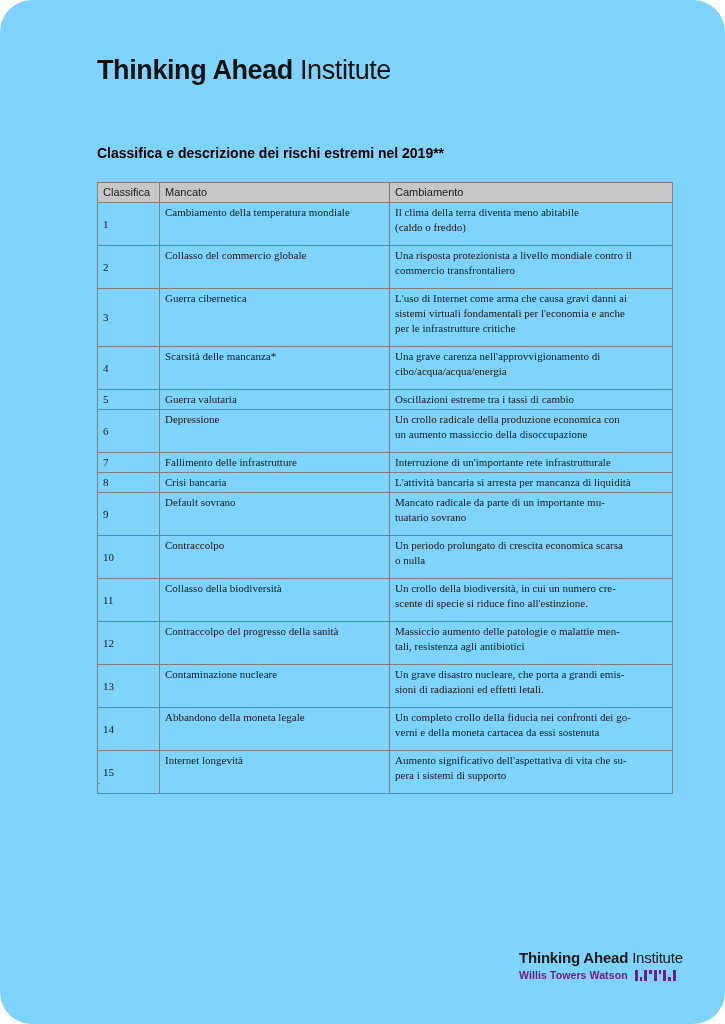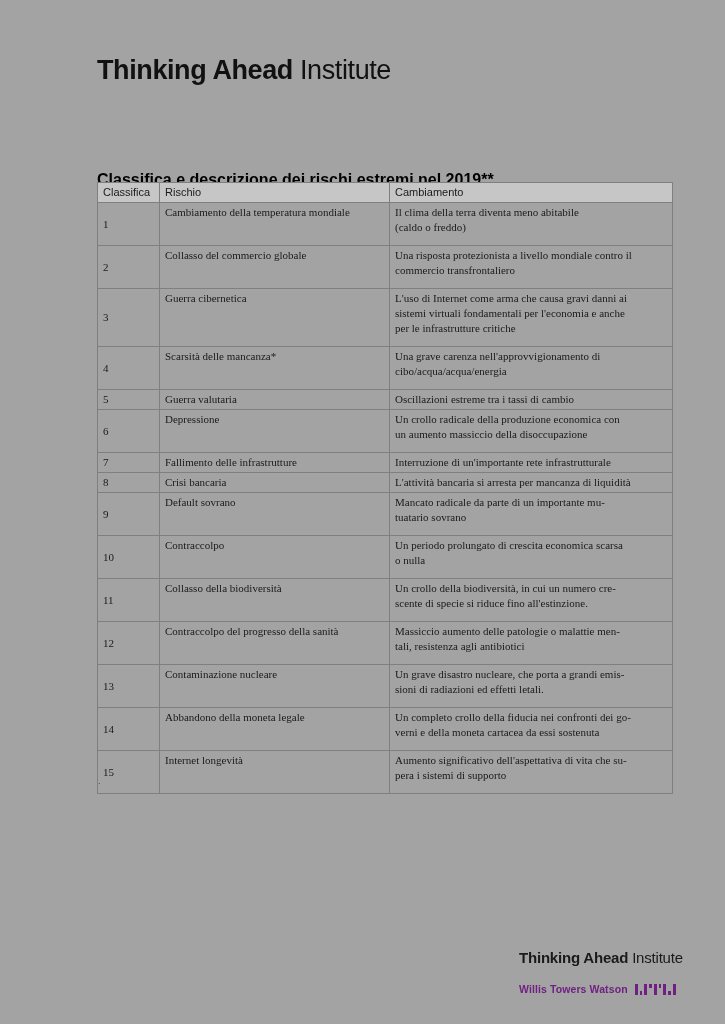--- a/index.html
+++ b/index.html
@@ -4,35 +4,35 @@
 <style>
   * { margin:0; padding:0; box-sizing:border-box; }
   html,body { background:#ffffff; }
   body {
     width:725px; height:1024px;
     font-family:"Liberation Sans", sans-serif;
     color:#000;
     position:relative;
     overflow:hidden;
   }
-  .page { position:absolute; inset:0; background:#a3a3a3; }
+  .page { position:absolute; inset:0; background:#7dd3fc;border-radius:32px; }
 
   
   .brand-header {
     position:absolute; left:97px; top:55px;
     font-size:27px; letter-spacing:-0.4px; color:#111;
     white-space:nowrap;
   }
   .brand-bold { font-weight:bold; }
   .brand-light { font-weight:normal; }
 
   
   .doc-title {
-    position:absolute; left:97px; top:171px;
-    font-size:16px; font-weight:bold; color:#000;
+    position:absolute; left:97px; top:145px;
+    font-size:14px; font-weight:bold; color:#000;
     white-space:nowrap;
   }
 
   
   table.risk-table {
     position:absolute; left:97px; top:182px;
     width:575px;
     border-collapse:collapse;
     font-size:11px; line-height:15px;
     color:#1a1a1a;
@@ -62,21 +62,21 @@
     font-size:9px; color:#444;
   }
 
   
   .footer {
     position:absolute; left:519px; top:949px;
     white-space:nowrap;
   }
   .footer-brand { font-size:15px; letter-spacing:-0.2px; color:#1a1a1a; }
   .footer-wtw-row {
-    margin-top:17px;
+    margin-top:3px;
     display:flex; align-items:flex-end; gap:7px;
   }
   .wtw-name {
     color:var(--wtw-purple, #702082);
     font-weight:bold; font-size:10.5px; letter-spacing:0.1px;
   }
   .wtw-mark { display:inline-flex; align-items:flex-start; gap:2px; height:11px; }
   .wtw-mark .bar   { width:3px; height:11px; background:var(--wtw-purple, #702082); }
   .wtw-mark .dot-b { width:2.5px; height:4px; background:var(--wtw-purple, #702082); align-self:flex-end; }
   .wtw-mark .dot-t { width:2.5px; height:4px; background:var(--wtw-purple, #702082); align-self:flex-start; }
@@ -94,21 +94,21 @@
 
   <table class="risk-table">
     <colgroup>
         <col class="c-rank">
         <col class="c-risk">
         <col class="c-desc">
       </colgroup>
     <thead>
       <tr>
         <th>Classifica</th>
-        <th>Rischio</th>
+        <th>Mancato</th>
         <th>Cambiamento</th>
       </tr>
     </thead>
     <tbody>
       <tr>
         <td class="rank-cell">1</td>
         <td class="cell-pre">Cambiamento della temperatura mondiale</td>
         <td class="cell-pre">Il clima della terra diventa meno abitabile
 (caldo o freddo)</td>
       </tr>

